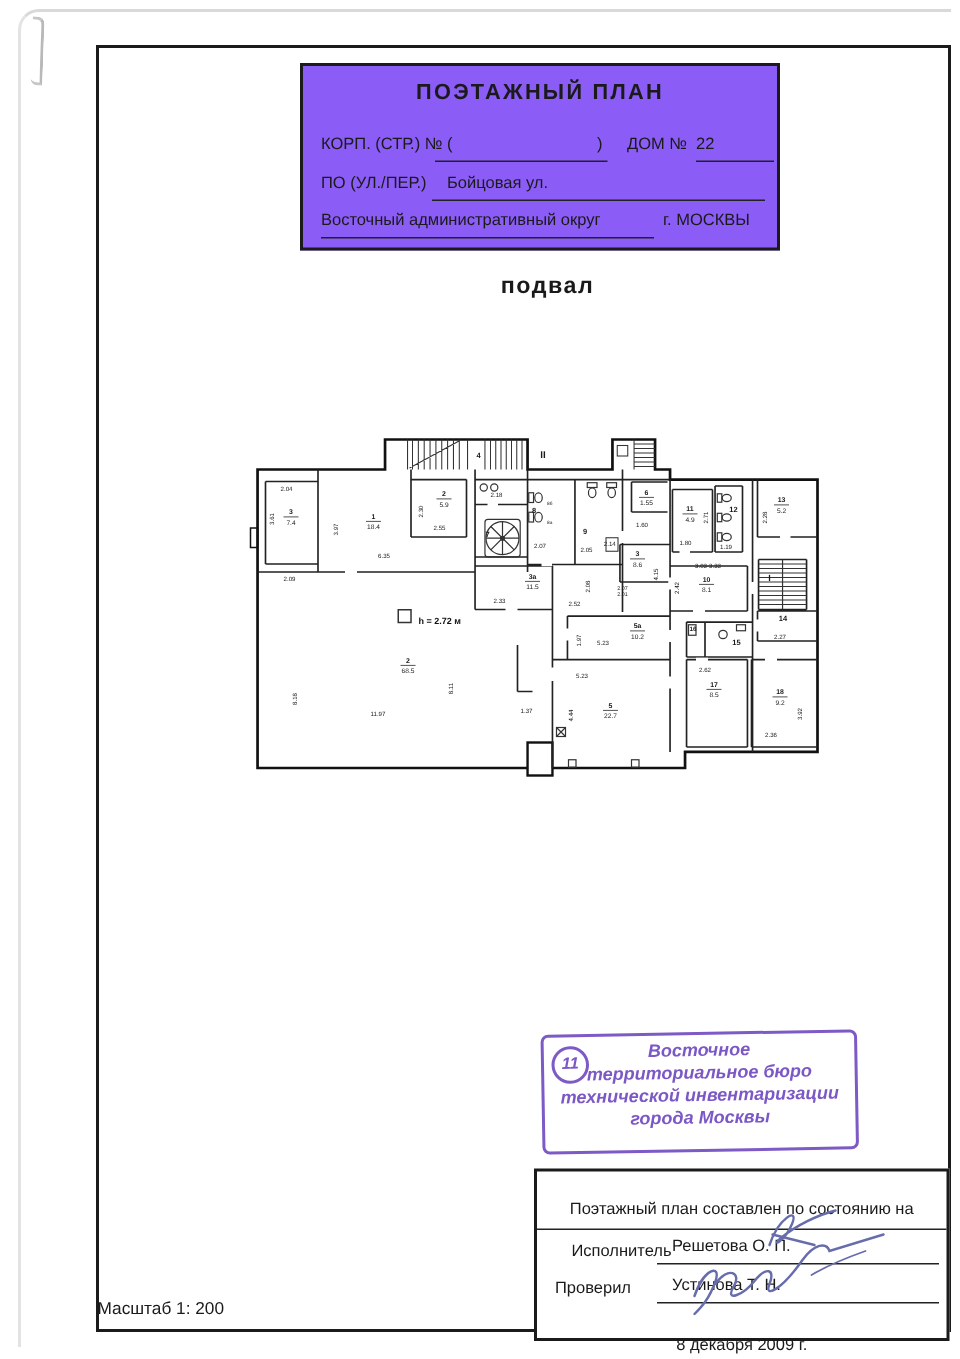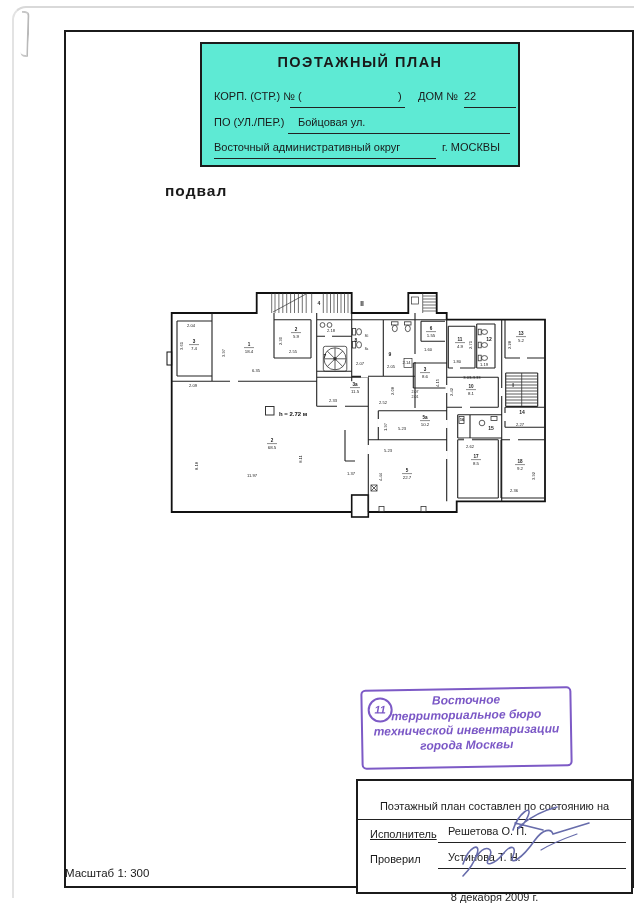--- a/index.html
+++ b/index.html
@@ -8,26 +8,26 @@
   .abs{position:absolute;}
   
   #scan-corner{left:12px;top:6px;width:620px;height:890px;border-top:2px solid #d9d9d9;
                border-left:2px solid #e3e3e3;border-top-left-radius:14px;}
   #staple{left:21px;top:11px;width:6px;height:42px;border-right:2.5px solid #b9b9b9;
           border-top:2px solid #c6c6c6;border-bottom:2px solid #c6c6c6;
           border-top-right-radius:5px;border-bottom-left-radius:5px;transform:rotate(2deg);}
   
   #frame{left:64px;top:30px;width:566px;height:854px;border:2px solid #1b1b1b;}
   
-  #header-box{left:200px;top:42px;width:316px;height:121px;border:2px solid #1b1b1b;background:#5eead4;}
+  #header-box{left:200px;top:42px;width:316px;height:121px;border:2px solid #1b1b1b;background:#8b5cf6;}
   #header-title{left:0;top:10px;width:100%;text-align:center;font-weight:bold;font-size:14.5px;letter-spacing:1.5px;}
   .hrow-label{font-size:11px;}
   .uline{border-bottom:1.5px solid #222;}
   
-  #floor-title{left:165px;top:182px;width:400px;text-align:left;font-weight:bold;font-size:15.5px;letter-spacing:1px;}
+  #floor-title{left:165px;top:182px;width:400px;text-align:center;font-weight:bold;font-size:15.5px;letter-spacing:1px;}
   
   #plan-wrap{left:165px;top:288px;width:400px;height:235px;}
   
   #stamp{left:361px;top:688px;width:207px;height:76px;border:2.5px solid #7d5ac6;border-radius:5px;
          transform:rotate(-1deg);color:#7b58c6;background:rgba(255,255,255,0);}
   #stamp-circle{left:5px;top:6px;width:21px;height:21px;border:2px solid #7d5ac6;border-radius:50%;
                 text-align:center;font-size:11px;line-height:21px;font-style:italic;font-weight:bold;}
   .stamp-line{left:0;width:100%;text-align:center;font-style:italic;font-weight:bold;font-size:12px;white-space:nowrap;}
   
   #footer-table{left:356px;top:779px;width:273px;height:111px;border:2px solid #1b1b1b;background:#fff;font-size:11px;}
@@ -259,31 +259,31 @@
     <div class="abs" id="stamp-circle">11</div>
     <div class="abs stamp-line" style="top:3px;">Восточное</div>
     <div class="abs stamp-line" style="top:18px;">территориальное бюро</div>
     <div class="abs stamp-line" style="top:33px;">технической инвентаризации</div>
     <div class="abs stamp-line" style="top:48px;">города Москвы</div>
   </div>
 
   <div class="abs" id="footer-table">
     <div class="abs ft-center" style="top:19px;">Поэтажный план составлен по состоянию на</div>
     <div class="abs ft-hline" style="top:38px;"></div>
-    <div class="abs" style="left:12px;top:47px;text-decoration:underline;">Исполнитель</div>
+    <div class="abs" style="left:23px;top:47px;">Исполнитель</div>
     <div class="abs" style="left:90px;top:44px;">Решетова О. П.</div>
     <div class="abs ft-uline" style="left:80px;top:45px;width:188px;height:16px;"></div>
     <div class="abs" style="left:12px;top:72px;">Проверил</div>
     <div class="abs" style="left:90px;top:70px;">Устинова Т. Н.</div>
     <div class="abs ft-uline" style="left:80px;top:71px;width:188px;height:16px;"></div>
     <div class="abs ft-center" style="top:93px;margin-top:17px;">8 декабря 2009 г.</div>
   </div>
 
   <svg class="abs" id="sig-svg" width="175" height="95" viewBox="0 0 175 95">
     <g stroke="#676cab" stroke-width="1.6" fill="none" stroke-linecap="round">
       <path d="M58 38 C64 20 78 12 73 24 C68 36 58 40 66 33 C76 25 90 18 102 15 M60 31 L88 38"></path>
       <path d="M8 72 C14 54 26 50 22 62 C18 74 12 80 8 84 M22 64 C30 52 40 56 34 66 C28 76 40 72 48 62 C56 52 62 54 58 64 C54 74 66 68 80 48 C88 37 96 36 98 42 L134 31"></path>
       <path d="M86 58 C96 52 108 47 122 42" stroke-width="1.2"></path>
     </g>
   </svg>
 
-  <div class="abs" id="scale-label">Масштаб 1: 300</div>
+  <div class="abs" id="scale-label">Масштаб 1: 200</div>
 </div>
 
 </body></html>

